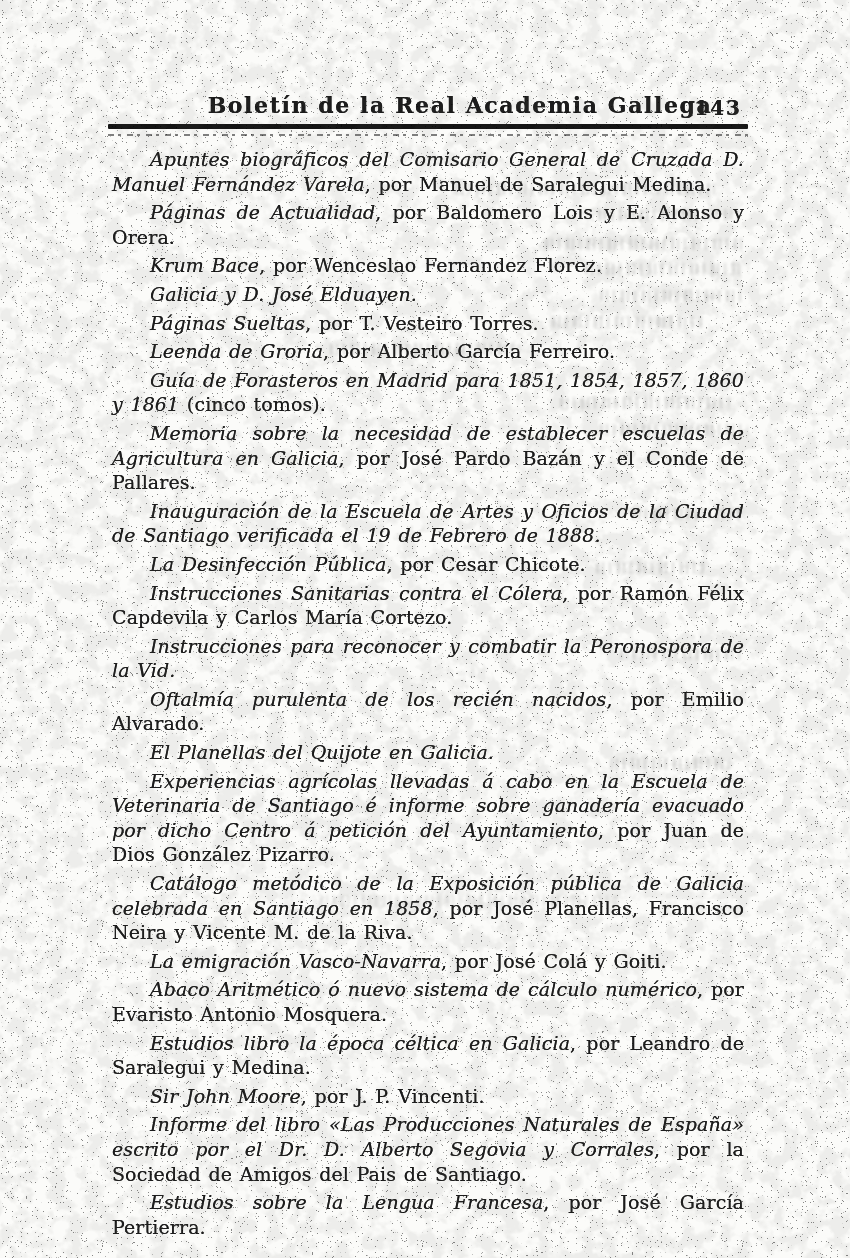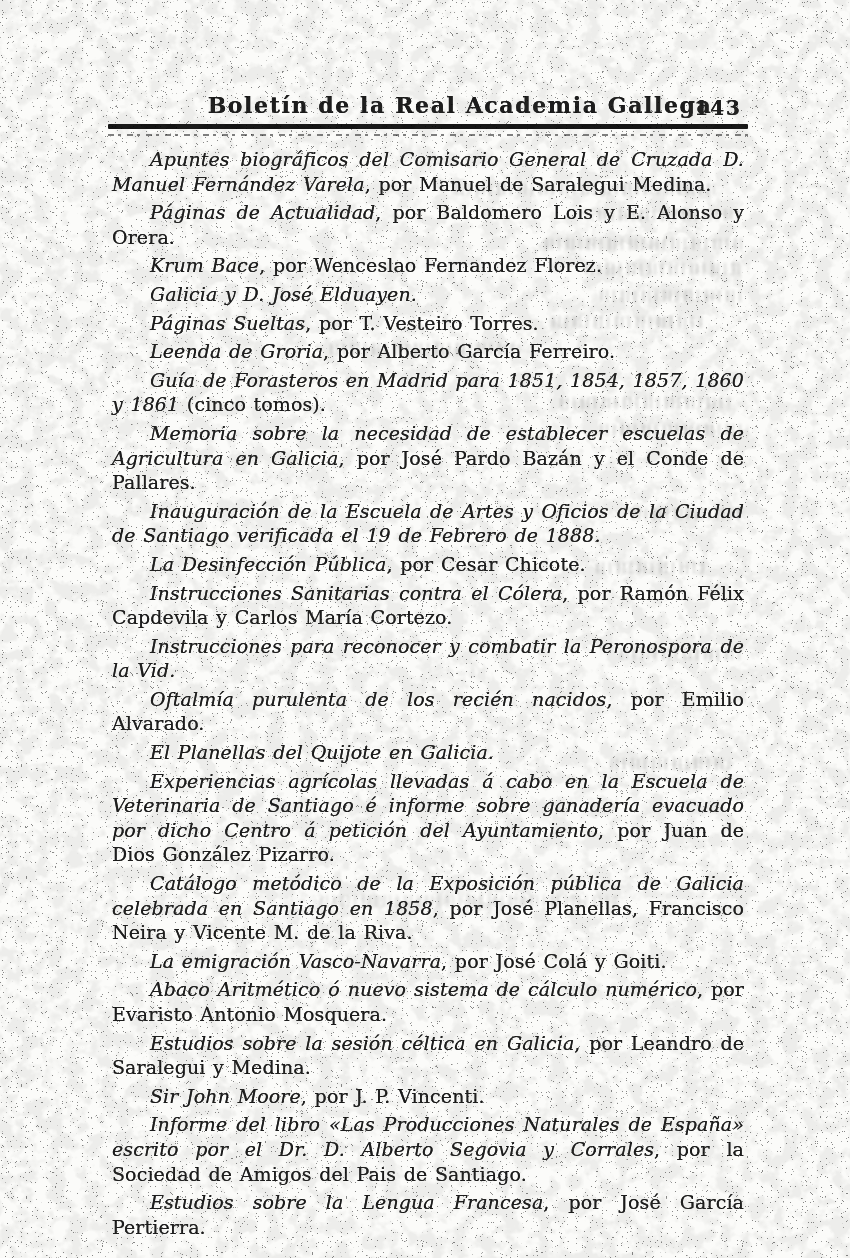--- a/index.html
+++ b/index.html
@@ -83,21 +83,21 @@
         <p class="entry"><span class="t">Inauguración de la Escuela de Artes y Oficios de la Ciudad de Santiago verificada el 19 de Febrero de 1888.</span><span class="r"></span></p>
         <p class="entry"><span class="t">La Desinfección Pública</span><span class="r">, por Cesar Chicote.</span></p>
         <p class="entry"><span class="t">Instrucciones Sanitarias contra el Cólera</span><span class="r">, por Ramón Félix Capdevila y Carlos María Cortezo.</span></p>
         <p class="entry"><span class="t">Instrucciones para reconocer y combatir la Peronospora de la Vid.</span><span class="r"></span></p>
         <p class="entry"><span class="t">Oftalmía purulenta de los recién nacidos</span><span class="r">, por Emilio Alvarado.</span></p>
         <p class="entry"><span class="t">El Planellas del Quijote en Galicia.</span><span class="r"></span></p>
         <p class="entry"><span class="t">Experiencias agrícolas llevadas á cabo en la Escuela de Veterinaria de Santiago é informe sobre ganadería evacuado por dicho Centro á petición del Ayuntamiento</span><span class="r">, por Juan de Dios González Pizarro.</span></p>
         <p class="entry"><span class="t">Catálogo metódico de la Exposición pública de Galicia celebrada en Santiago en 1858</span><span class="r">, por José Planellas, Francisco Neira y Vicente M. de la Riva.</span></p>
         <p class="entry"><span class="t">La emigración Vasco-Navarra</span><span class="r">, por José Colá y Goiti.</span></p>
         <p class="entry"><span class="t">Abaco Aritmético ó nuevo sistema de cálculo numérico</span><span class="r">, por Evaristo Antonio Mosquera.</span></p>
-        <p class="entry"><span class="t">Estudios sobre la sesión céltica en Galicia</span><span class="r">, por Leandro de Saralegui y Medina.</span></p>
+        <p class="entry"><span class="t">Estudios libro la época céltica en Galicia</span><span class="r">, por Leandro de Saralegui y Medina.</span></p>
         <p class="entry"><span class="t">Sir John Moore</span><span class="r">, por J. P. Vincenti.</span></p>
         <p class="entry"><span class="t">Informe del libro «Las Producciones Naturales de España» escrito por el Dr. D. Alberto Segovia y Corrales</span><span class="r">, por la Sociedad de Amigos del Pais de Santiago.</span></p>
         <p class="entry"><span class="t">Estudios sobre la Lengua Francesa</span><span class="r">, por José García Pertierra.</span></p>
       </main>
   </div>
 
   <div class="ghost" style="left:455px;top:183px;width:265px"></div>
   <div class="ghost" style="left:598px;top:209px;width:142px"></div>
   <div class="ghost" style="left:545px;top:238px;width:200px"></div>
   <div class="ghost" style="left:585px;top:263px;width:160px"></div>

